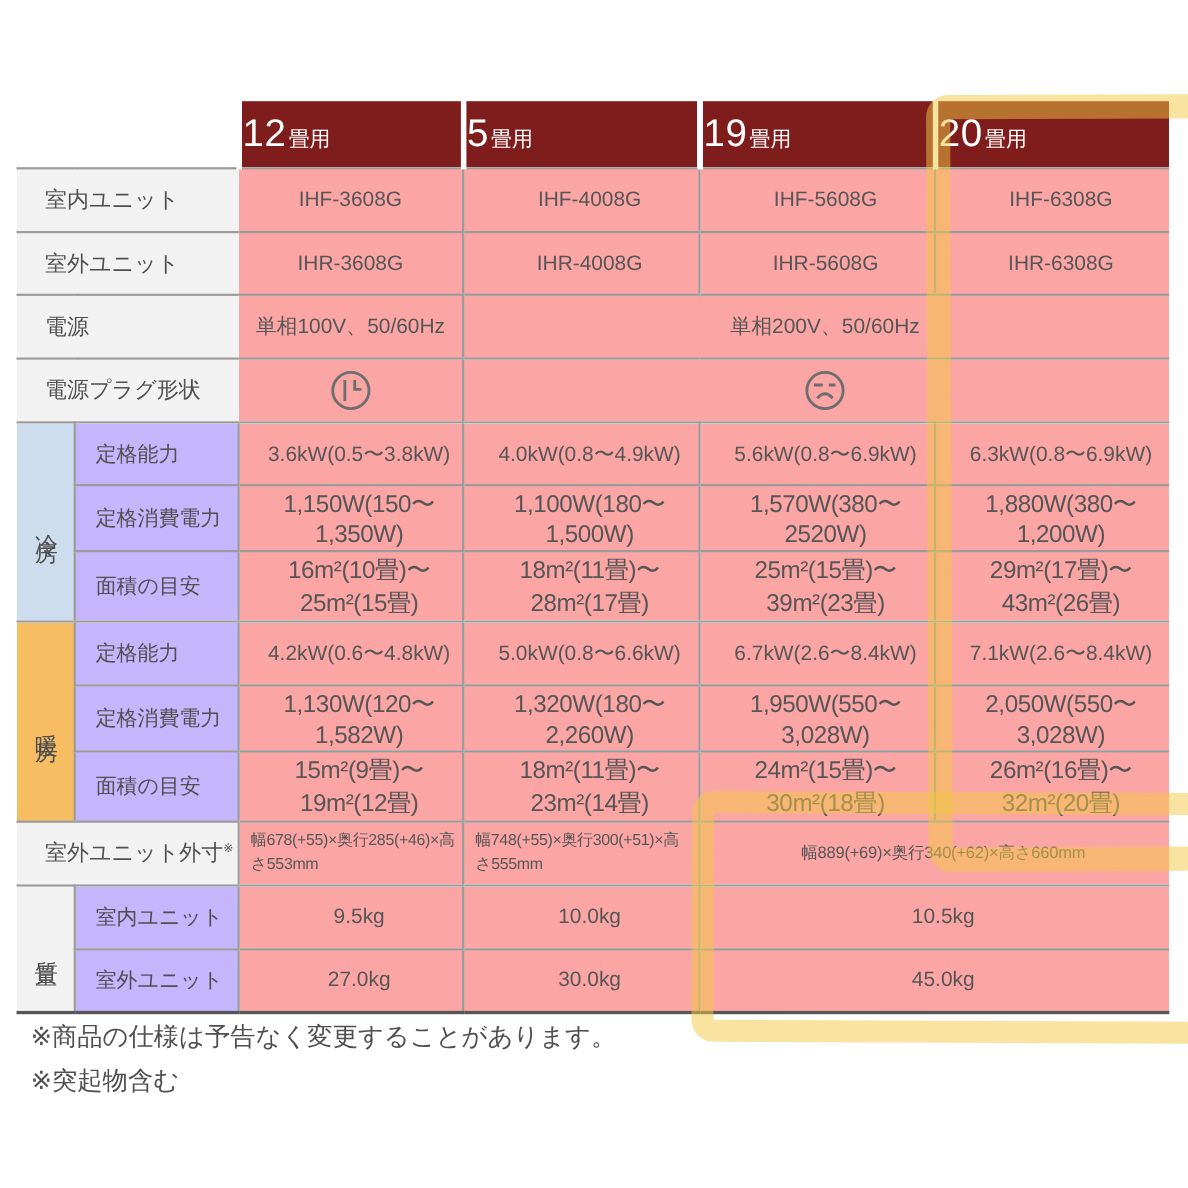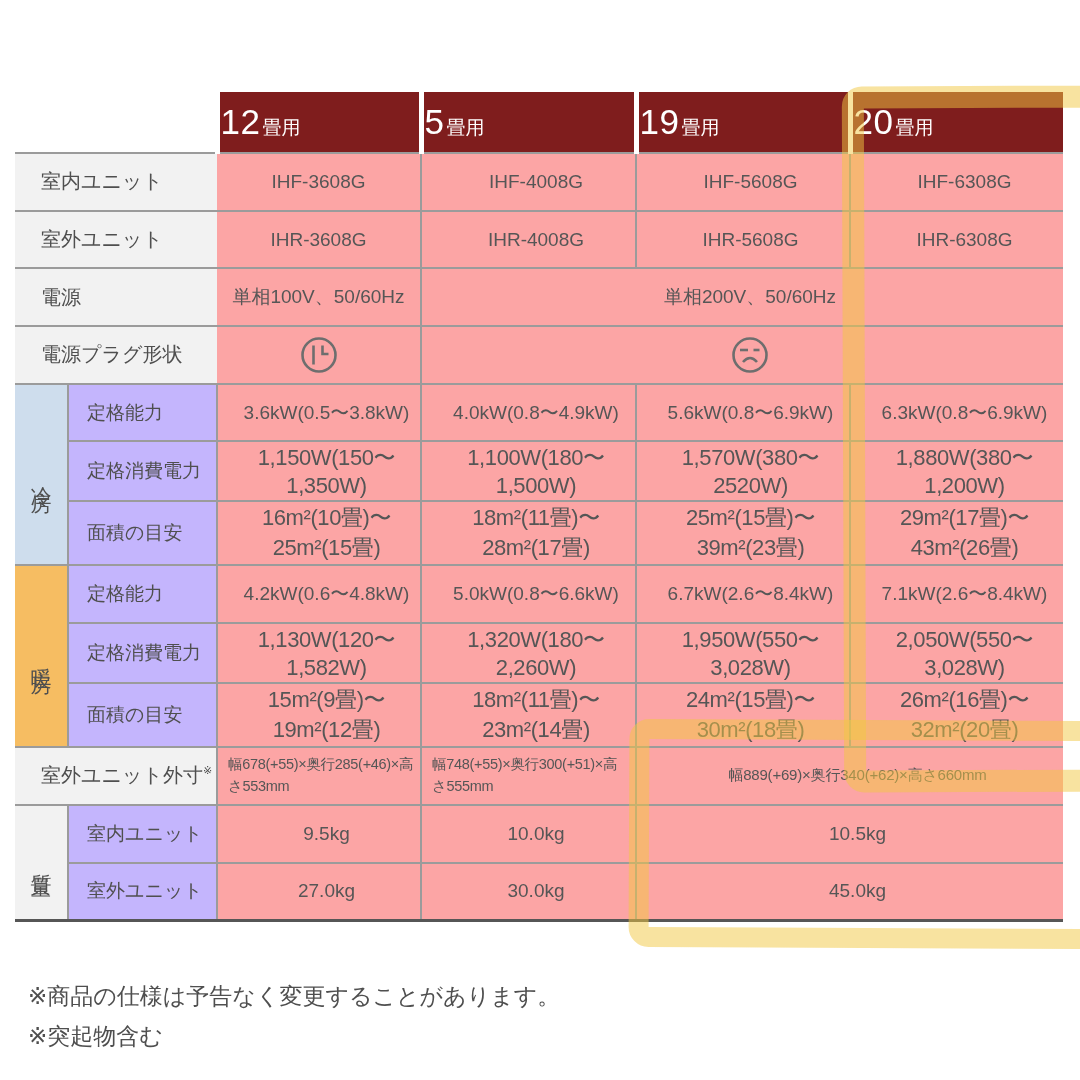--- a/index.html
+++ b/index.html
@@ -63,21 +63,21 @@
   
   .marker{
     position:absolute;pointer-events:none;z-index:5;
     border:22px solid rgba(241,200,66,0.5);
     border-radius:20px;
   }
   .marker-col{left:843px;top:86px;width:230px;height:662px;transform:rotate(-0.2deg);}
   .marker-bottom{left:629px;top:720px;width:447px;height:188px;border-width:20px;transform:rotate(0.25deg);}
   
   .footnotes{
-    position:absolute;left:28px;top:976px;
+    position:absolute;left:28px;top:922px;
     font-size:23px;line-height:40px;color:#4f4f4f;
   }
 </style>
 </head>
 <body>
 
 <table class="spec-table">
   <colgroup>
     <col style="width:53px">
       <col style="width:149px">

